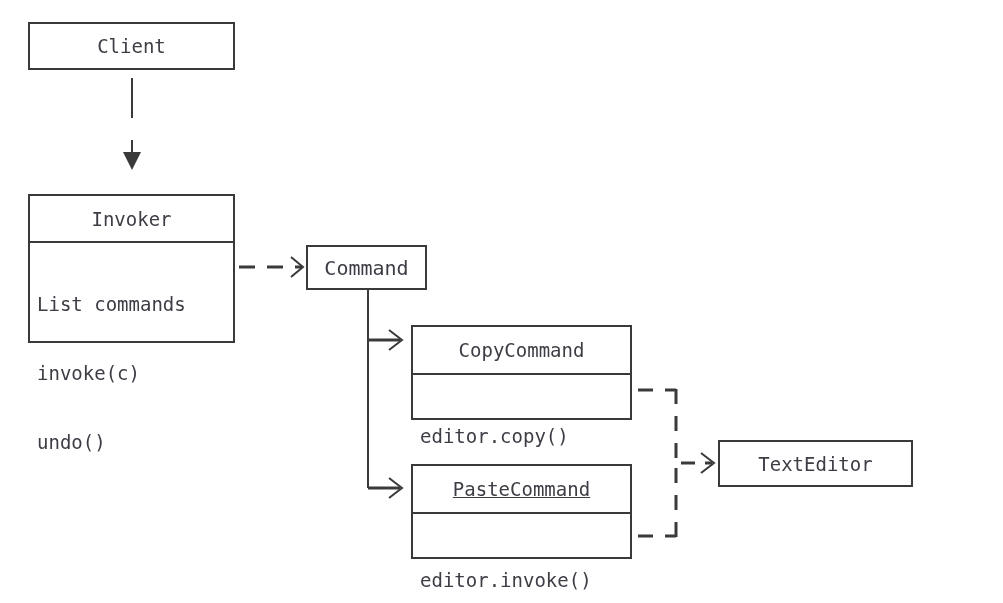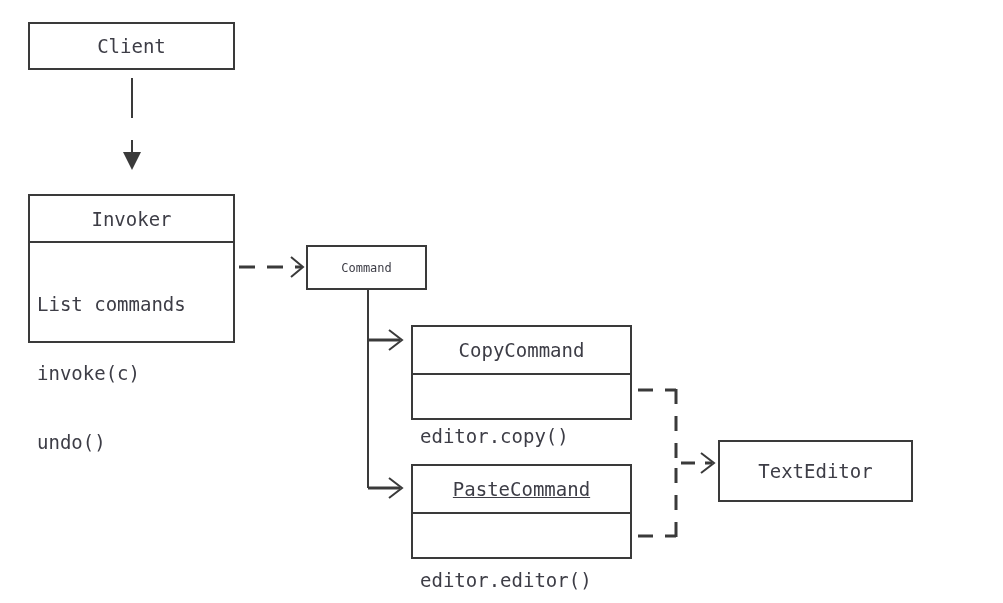--- a/index.html
+++ b/index.html
@@ -119,36 +119,36 @@
       <div class="member-line">invoke(c)</div>
       <div class="member-line">undo()</div>
     </div>
   </div>
 
   <div class="uml-class" style="left:28px; top:22px; width:207px; height:48px;">
     <div class="simple-label">Client</div>
   </div>
 
   <div class="uml-class" style="left:306px; top:245px; width:121px; height:45px;">
-    <div class="simple-label" style="font-size:12px;">Command</div>
+    <div class="simple-label" style="font-size:20px;">Command</div>
   </div>
 
   <div class="uml-class" style="left:411px; top:317px; width:221px; height:95px;margin-top:8px;">
     <div class="uml-header" style="height:46px;">CopyCommand</div>
     <div class="uml-divider"></div>
     <div class="uml-body" style="">
       <div class="member-line">editor.copy()</div>
     </div>
   </div>
 
   <div class="uml-class" style="left:411px; top:464px; width:221px; height:95px;">
     <div class="uml-header" style="height:46px;text-decoration:underline;">PasteCommand</div>
     <div class="uml-divider"></div>
     <div class="uml-body" style="padding-top:9px;">
-      <div class="member-line">editor.editor()</div>
+      <div class="member-line">editor.invoke()</div>
     </div>
   </div>
 
-  <div class="uml-class" style="left:718px; top:440px; width:195px; height:62px;">
+  <div class="uml-class" style="left:718px; top:440px; width:195px; height:47px;">
     <div class="simple-label">TextEditor</div>
   </div>
 
 </div>
 
 </body></html>

